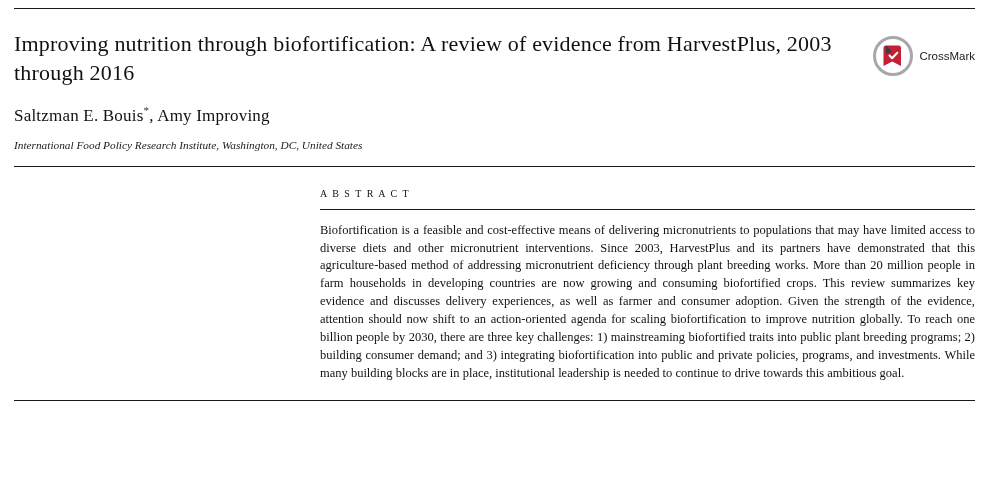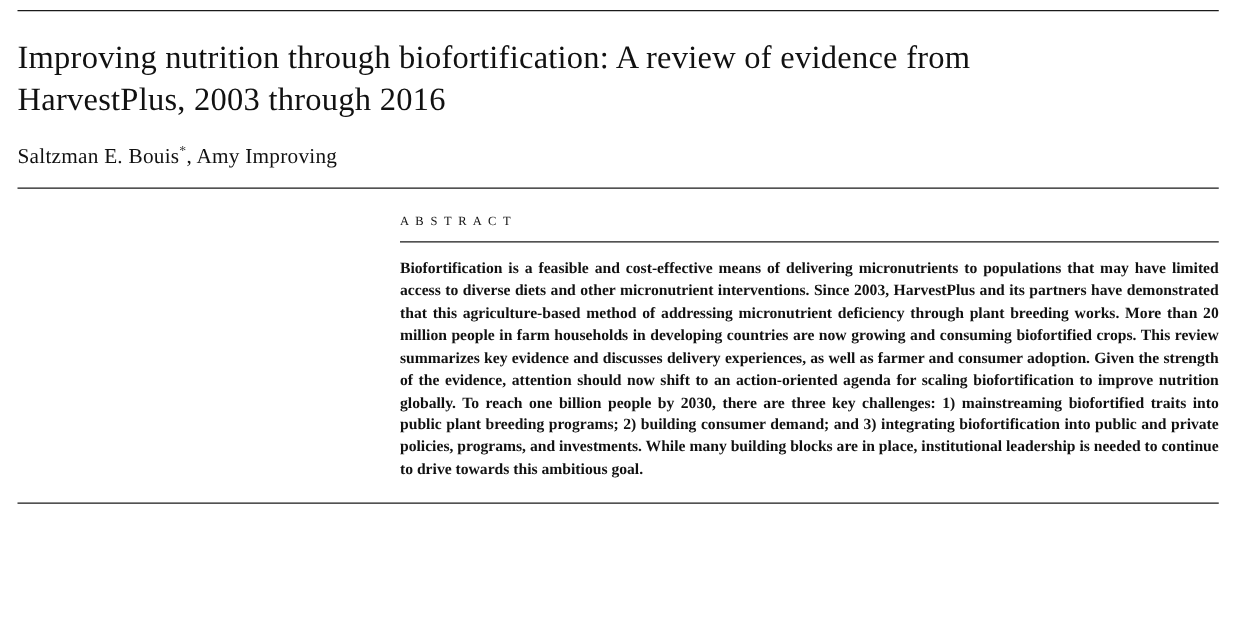--- a/index.html
+++ b/index.html
@@ -24,21 +24,21 @@
   }
   .rule-top { margin-top: 8px; }
   .rule-mid { margin-top: 15px; }
   .rule-bottom { margin-top: 17px; }
 
   .header-row {
     position: relative;
     margin-top: 20px;
   }
   .paper-title {
-    font-size: 26px;
+    font-size: 22px;
     font-weight: 400;
     line-height: 1.32;
     letter-spacing: 0.2px;
     max-width: 830px;
   }
   .crossmark-badge {
     position: absolute;
     top: 6px;
     right: 0;
     display: flex;
@@ -84,39 +84,50 @@
     border: none;
     border-top: 1px solid #1a1a1a;
     margin-top: 10px;
   }
   .abstract-body {
     margin-top: 12px;
     font-size: 12.5px;
     line-height: 1.43;
     text-align: justify;
     color: #111111;
-    font-weight: bold;
   }
 </style>
 </head>
 <body>
 
 <div class="page">
 
   <hr class="rule rule-top">
 
   <div class="header-row">
     <h1 class="paper-title">Improving nutrition through biofortification: A review of evidence from HarvestPlus, 2003 through 2016</h1>
 
+    <div class="crossmark-badge">
+      <span>
+        <svg width="42" height="42" viewBox="0 0 42 42" aria-hidden="true">
+          <circle cx="21" cy="21" r="18.5" fill="#ffffff" stroke="#a8a8a8" stroke-width="3"></circle>
+          <path d="M14 10.5 h12.5 a2.5 2.5 0 0 1 2.5 2.5 v18 l-8.75 -4.6 -8.75 4.6 V13 a2.5 2.5 0 0 1 2.5 -2.5 z" fill="#c41f33"></path>
+          <path d="M14 10.5 l6 6.2 -6 2.4 z" fill="#3d3d3d"></path>
+          <path d="M17.5 20.5 l2.6 2.8 5.2 -5.6" fill="none" stroke="#ffffff" stroke-width="2" stroke-linecap="round" stroke-linejoin="round"></path>
+        </svg>
+      </span>
+      <span class="crossmark-label">CrossMark</span>
+    </div>
   </div>
 
   <div class="authors-line">
     <span>Saltzman E. Bouis</span><a href="#" class="author-marker">*</a><span>, Amy Improving</span>
   </div>
 
+  <div class="affiliation">International Food Policy Research Institute, Washington, DC, United States</div>
 
   <hr class="rule rule-mid">
 
   <section class="abstract-col">
     <h2 class="abstract-heading">A B S T R A C T</h2>
     <hr class="abstract-rule">
     <p class="abstract-body">Biofortification is a feasible and cost-effective means of delivering micronutrients to populations that may have limited access to diverse diets and other micronutrient interventions. Since 2003, HarvestPlus and its partners have demonstrated that this agriculture-based method of addressing micronutrient deficiency through plant breeding works. More than 20 million people in farm households in developing countries are now growing and consuming biofortified crops. This review summarizes key evidence and discusses delivery experiences, as well as farmer and consumer adoption. Given the strength of the evidence, attention should now shift to an action-oriented agenda for scaling biofortification to improve nutrition globally. To reach one billion people by 2030, there are three key challenges: 1) mainstreaming biofortified traits into public plant breeding programs; 2) building consumer demand; and 3) integrating biofortification into public and private policies, programs, and investments. While many building blocks are in place, institutional leadership is needed to continue to drive towards this ambitious goal.</p>
   </section>
 
   <hr class="rule rule-bottom">

